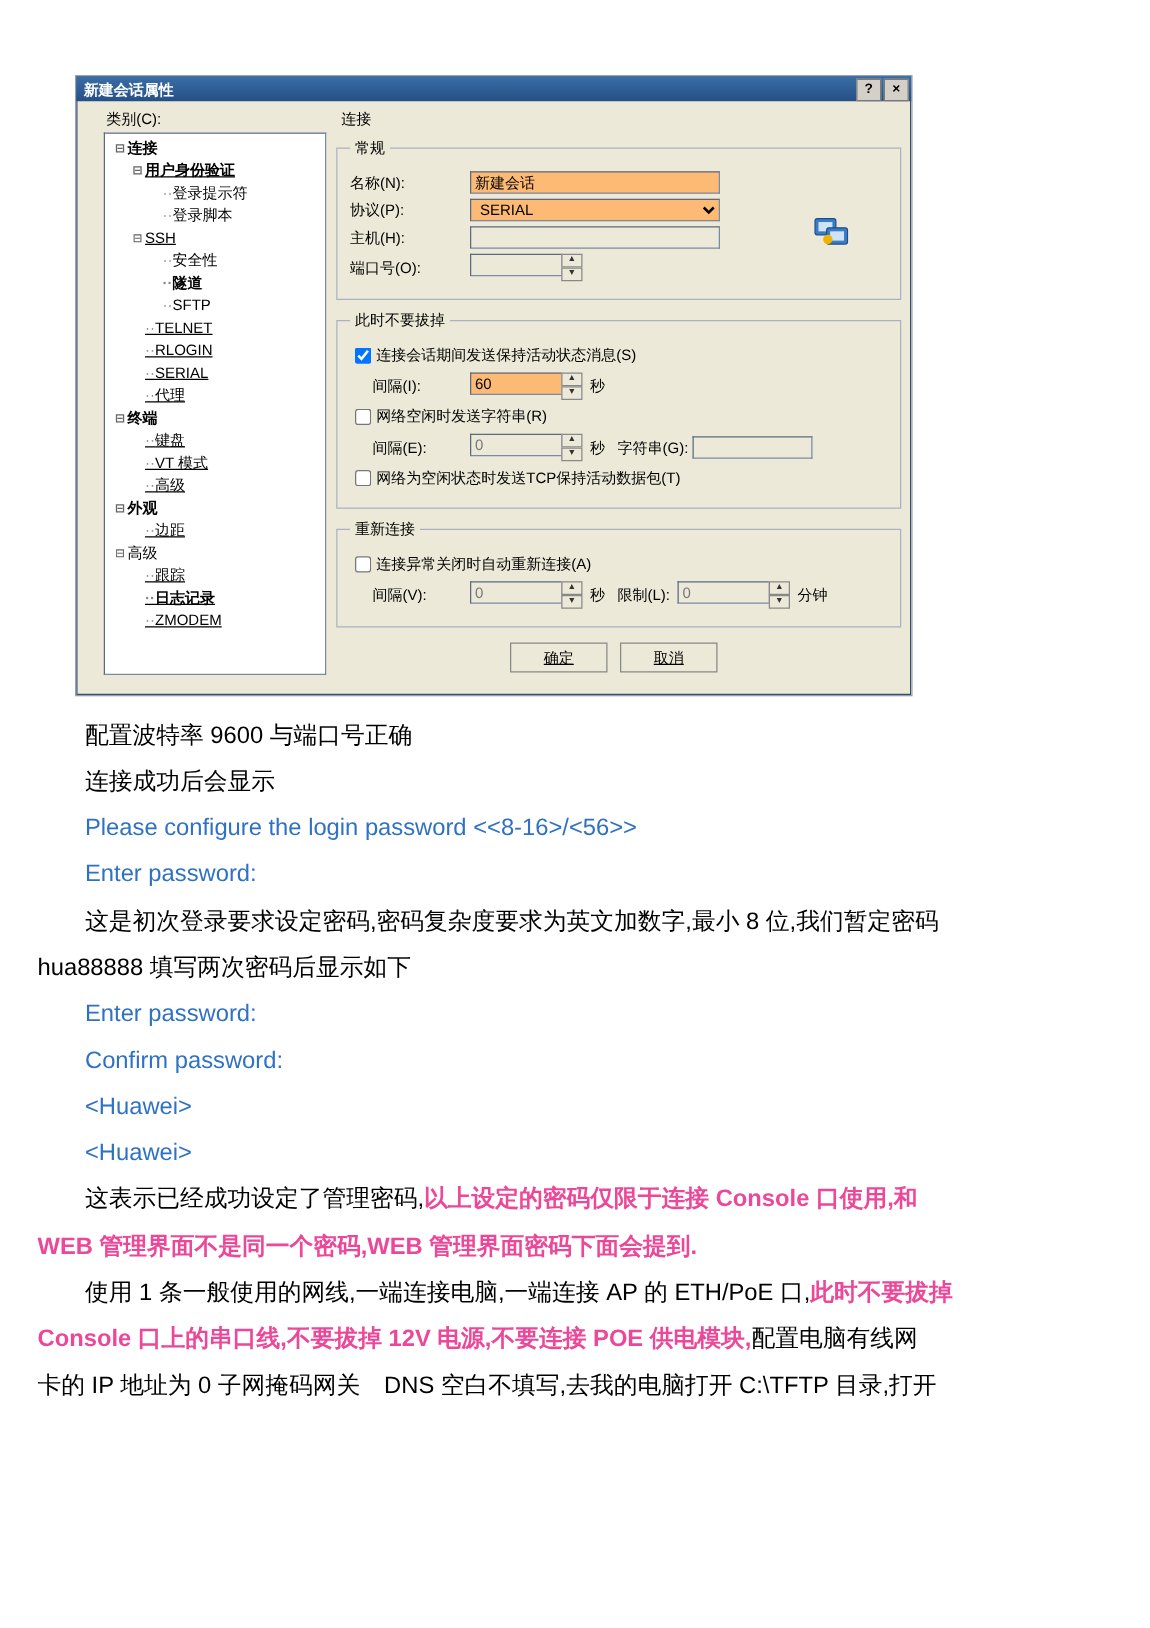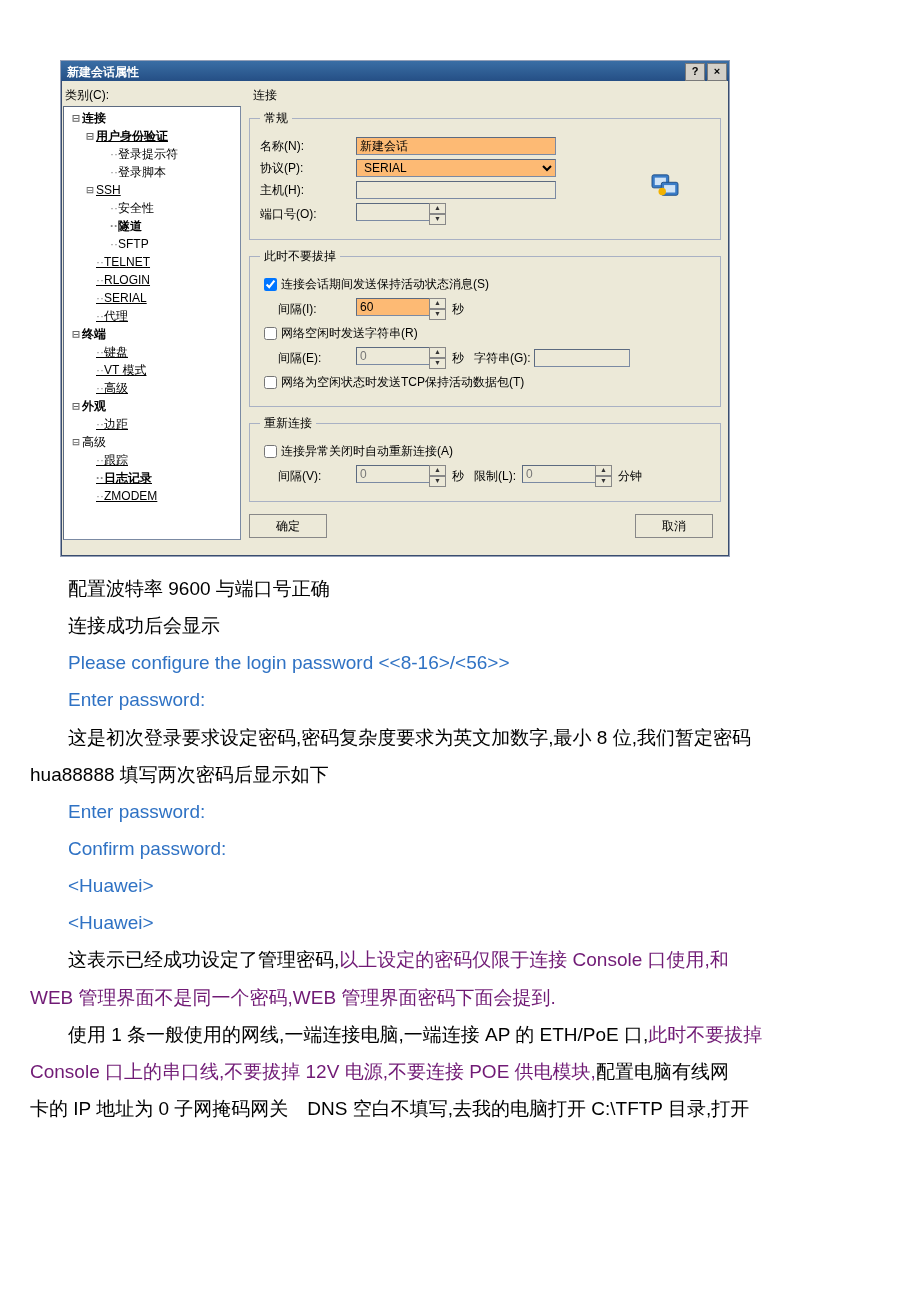--- a/index.html
+++ b/index.html
@@ -43,21 +43,21 @@
     text-align: center;
     font-family: Arial, sans-serif;
     font-weight: bold;
   }
   .dlg-body {
     display: flex;
   }
   
   .leftcol {
     width: 178px;
-    padding: 4px 4px 4px 2px;
+    padding: 4px 4px 4px 22px;
     font-size: 12px;
     color: #000;
   }
   .leftcol .lbl {
     margin: 2px 0 2px 2px;
   }
   .tree {
     background: #fff;
     border: 1px solid #7b8aa3;
     border-top-color: #5c6a80;
@@ -137,41 +137,42 @@
   .unit { margin: 0 10px 0 6px; }
   .dev-icon {
     position:absolute;
     right:40px;
     top:46px;
     width:30px; height:26px;
   }
   .fieldset-general { position:relative; }
   .bottom-btns {
     display:flex;
-    justify-content:space-between;
+    justify-content:center;
     gap:10px;
     padding:4px 8px 10px 0;
+    text-decoration:underline;
   }
   .btn {
     width:78px; height:24px;
     background:#ece9d8;
     border:1px solid #888;
     font-size:12px;
   }
   
   .doc {
     padding: 14px 30px 0 30px;
     font-size: 19px;
     line-height: 1.85;
     color:#000;
   }
   .doc p { margin: 0 0 2px 0; }
   .indent { text-indent: 2em; }
   .blue { color:#2f72c4; }
-  .redbold { color:#701a75; font-weight:normal;text-align:right; }
+  .redbold { color:#ec4899; font-weight:bold;text-align:right; }
 </style>
 </head>
 <body>
 
 <div class="page">
   <div class="dialog">
     <div class="titlebar">
       <span>新建会话属性</span>
       <span class="spacer"></span>
       <div class="titlebar-btn">?</div>

